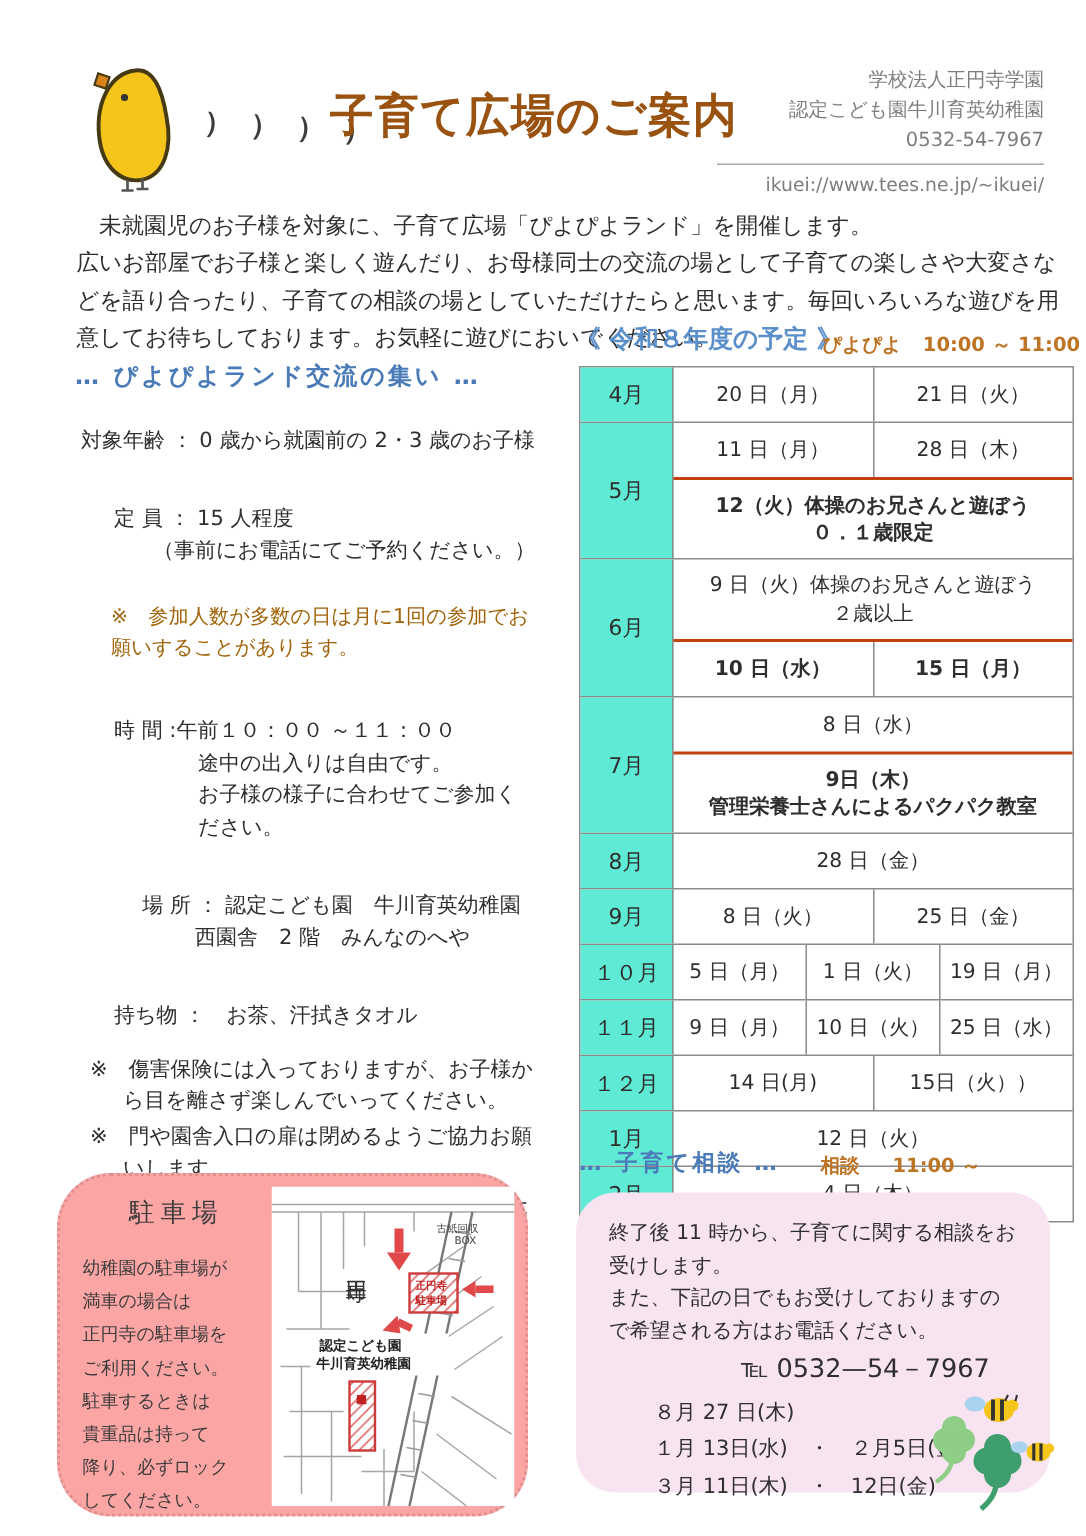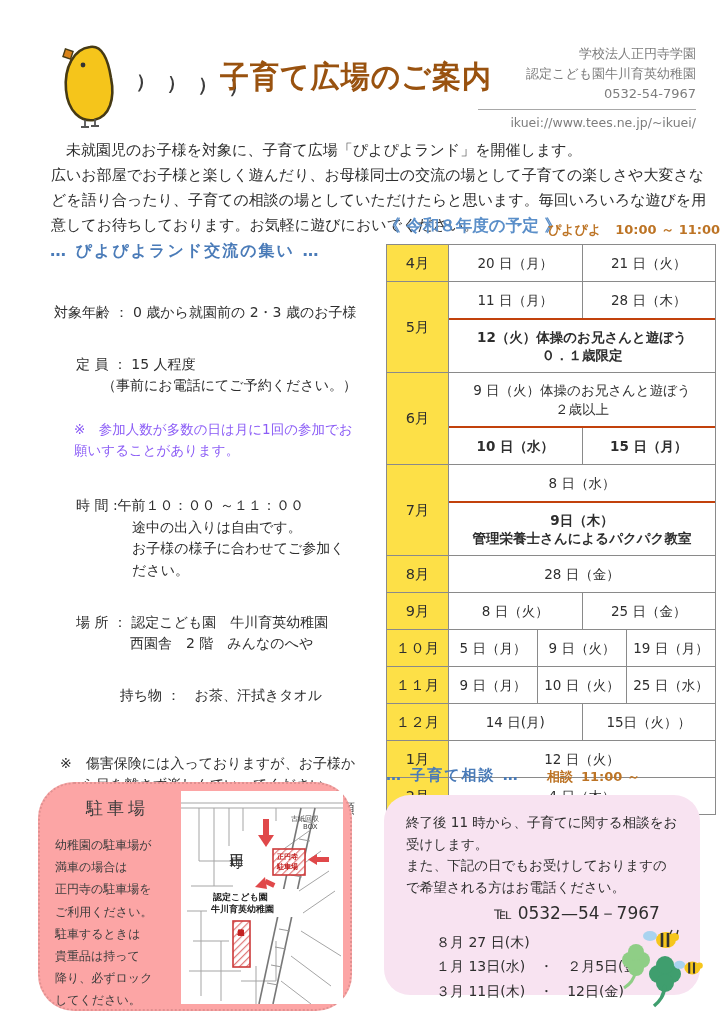--- a/index.html
+++ b/index.html
@@ -30,61 +30,61 @@
   .intro {
     position:absolute; left:51px; top:138px; width:662px;
     font-size:15px; line-height:1.67; color:#2e2e2e;
   }
 
   
   .piyo-heading {
     position:absolute; left:50px; top:241px; font-size:16px; font-weight:bold;
     color:#4a7bb8; letter-spacing:2px;
   }
-  .left-col { position:absolute; left:32px; top:302px; width:334px; font-size:14px; line-height:1.55; color:#2e2e2e; }
+  .left-col { position:absolute; left:32px; top:284px; width:334px; font-size:14px; line-height:1.55; color:#2e2e2e; }
   .lc-age { margin-left:22px; margin-bottom:30px; }
   .lc-cap { margin-left:44px; }
   .lc-cap-note { margin-left:70px; margin-bottom:22px; }
-  .lc-red { margin-left:42px; width:292px; color:#8b5cf6; font-size:13.5px; line-height:1.55; margin-bottom:34px; }
+  .lc-red { margin-left:42px; width:292px; color:#a16207; font-size:13.5px; line-height:1.55; margin-bottom:34px; }
   .lc-time { margin-left:44px; }
   .lc-time-sub { margin-left:100px; width:220px; margin-bottom:30px; }
-  .lc-place { margin-left:44px; }
+  .lc-place { margin-left:44px;text-align:center; }
   .lc-place2 { margin-left:98px; margin-bottom:30px; }
-  .lc-items { margin-left:44px; margin-bottom:46px;text-align:center; }
+  .lc-items { margin-left:44px; margin-bottom:14px; }
   .lc-note { margin-left:28px; width:300px; padding-left:22px; text-indent:-22px; line-height:1.5; margin-bottom:3px; }
 
   
   .sch-heading { position:absolute; left:384px; top:215px; font-size:16.5px; font-weight:bold; color:#5b8fc9; }
   .sch-sub { position:absolute; left:548px; top:221px; font-size:13px; font-weight:bold; color:#bd7425; }
   .sch-sub .t { margin-left:14px; }
   .schedule {
     position:absolute; left:386px; top:244px; width:330px;
     border:1px solid #8a8a8a; font-size:13.5px; color:#2e2e2e;
   }
   .sch-row { display:flex; }
   .sch-row + .sch-row { border-top:1px solid #8a8a8a; }
   .sch-month {
-    width:62px; flex:0 0 62px; background:#fde047; display:flex;
+    width:62px; flex:0 0 62px; background:#5eead4; display:flex;
     align-items:center; justify-content:center; font-size:14.5px;
     border-right:1px solid #8a8a8a;
   }
   .sch-body { flex:1; display:flex; flex-direction:column; }
   .sch-subrow { display:flex; flex:1; }
   .sch-subrow + .sch-subrow { border-top:2px solid #c2410c;font-weight:bold; }
   .sch-cell {
     flex:1; display:flex; align-items:center; justify-content:center;
     text-align:center; padding:8px 2px; min-height:36px;
     white-space:pre-line; line-height:1.35;
   }
   .sch-cell + .sch-cell { border-left:1px solid #8a8a8a;text-align:center; }
 
   
   .consult-heading { position:absolute; left:386px; top:766px; font-size:15px; font-weight:bold; color:#4a7bb8; letter-spacing:2px; }
   .consult-time { position:absolute; left:547px; top:768px; font-size:13px; font-weight:bold; color:#bd7425; }
-  .consult-time .t { margin-left:8px; }
+  .consult-time .t { margin-left:22px; }
   .consult-box {
     position:absolute; left:384px; top:795px; width:316px; height:200px;
     background:#f8e3f1; border-radius:26px; padding:17px 20px 10px 22px;
     font-size:13.5px; line-height:1.6; color:#2e2e2e;
   }
   .consult-tel { margin-left:88px; margin-top:2px; font-size:17px; }
   .consult-dates { margin-left:30px; margin-top:2px; line-height:1.75; white-space:pre-line; font-size:14px; }
   .deco { position:absolute; left:606px; top:922px; width:104px; height:96px; }
 
   
@@ -207,21 +207,21 @@
             <div class="sch-cell">8 日（火）</div>
             <div class="sch-cell">25 日（金）</div>
           </div>
         </div>
       </div>
       <div class="sch-row">
         <div class="sch-month">１０月</div>
         <div class="sch-body">
           <div class="sch-subrow">
             <div class="sch-cell">5 日（月）</div>
-            <div class="sch-cell">9 日（火）</div>
+            <div class="sch-cell">1 日（火）</div>
             <div class="sch-cell">19 日（月）</div>
           </div>
         </div>
       </div>
       <div class="sch-row">
         <div class="sch-month">１１月</div>
         <div class="sch-body">
           <div class="sch-subrow">
             <div class="sch-cell">9 日（月）</div>
             <div class="sch-cell">10 日（火）</div>

